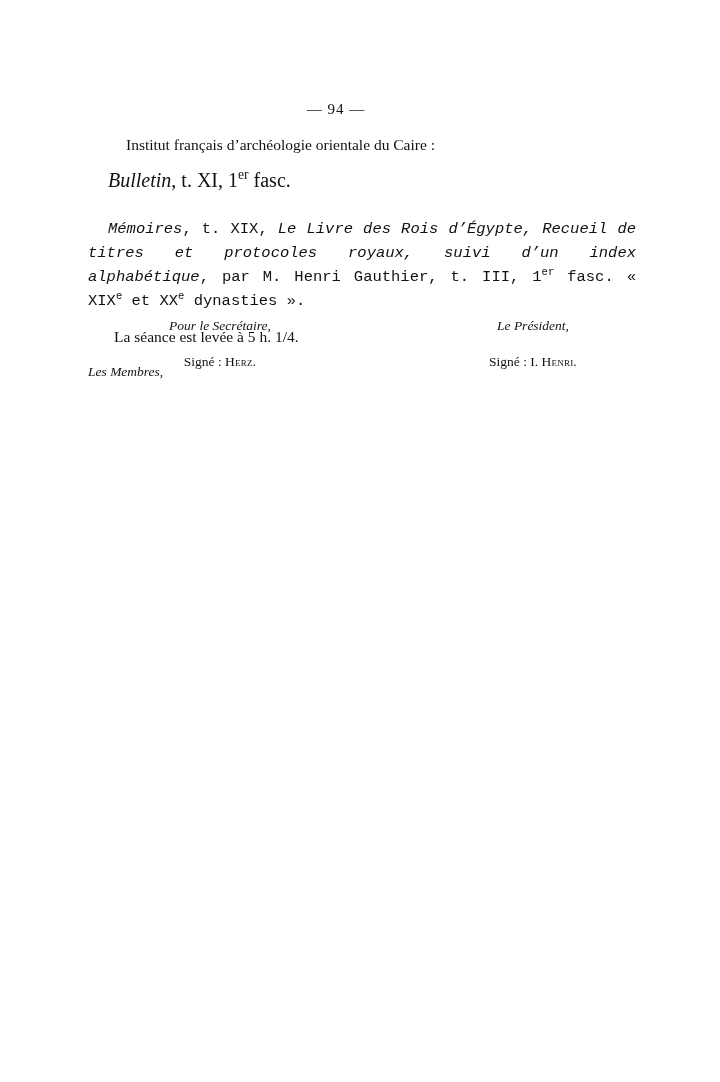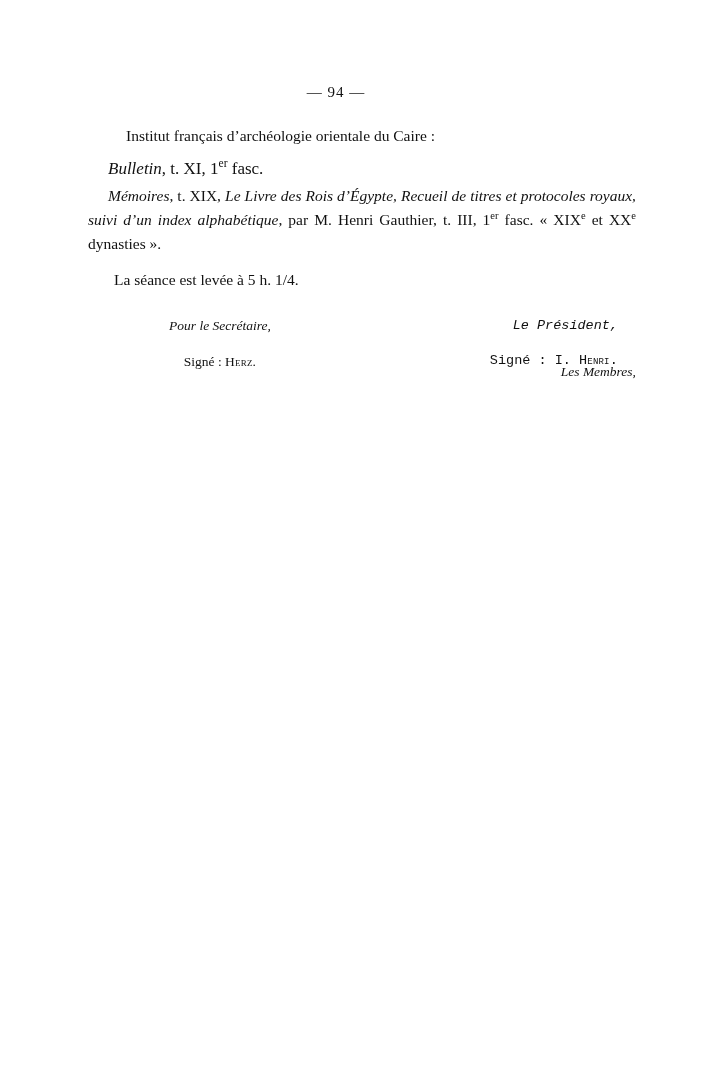--- a/index.html
+++ b/index.html
@@ -20,59 +20,60 @@
     position: absolute;
     left: 0;
     top: 0;
     width: 720px;
     height: 1082px;
   }
 
   .page-number {
     position: absolute;
     left: 0;
-    top: 84px;
+    top: 101px;
     width: 672px;
     text-align: center;
     font-size: 15px;
     letter-spacing: 1px;
     color: #111;
   }
 
   .body-block {
     position: absolute;
     left: 88px;
-    top: 124px;
+    top: 133px;
     width: 548px;
   }
 
   p {
     margin: 0;
     padding: 0;
   }
 
   .line-institut {
     font-size: 15.5px;
     text-indent: 38px;
     line-height: 1.5;
     margin-bottom: 9px;
   }
 
   .line-bulletin {
-    font-size: 17px;
+    font-size: 20px;
     text-indent: 20px;
     line-height: 1.5;
-    margin-bottom: 2px;
+    margin-bottom: 22px;
   }
 
   .para-memoires {
     font-size: 15.5px;
     line-height: 1.55;
     text-indent: 20px;
     text-align: justify;
+    font-family: Liberation Mono, monospace;
   }
 
   .line-seance {
     font-size: 15.5px;
     text-indent: 26px;
     line-height: 1.5;
     margin-top: 12px;
   }
 
   i, .it {
@@ -108,44 +109,43 @@
     left: 52px;
     top: 0;
     text-align: center;
     width: 160px;
   }
 
   .sig-right {
     position: absolute;
     left: 360px;
     top: 0;
-    text-align: right;
+    text-align: center;
     width: 170px;
-    font-family: Liberation Mono, monospace;
   }
 
   .sig-title {
     font-style: italic;
     font-size: 13.5px;
     display: block;
     margin-bottom: 5px;
   }
 
   .sig-name {
     display: block;
     font-size: 13.5px;
     margin-top: 20px;
   }
 
   .sig-center {
     position: absolute;
     left: 0;
     top: 46px;
     width: 548px;
-    text-align: right;
+    text-align: left;
   }
 
   .sig-center .sig-title {
     margin-bottom: 6px;
   }
 </style>
 </head>
 <body>
 
 <div class="page">

